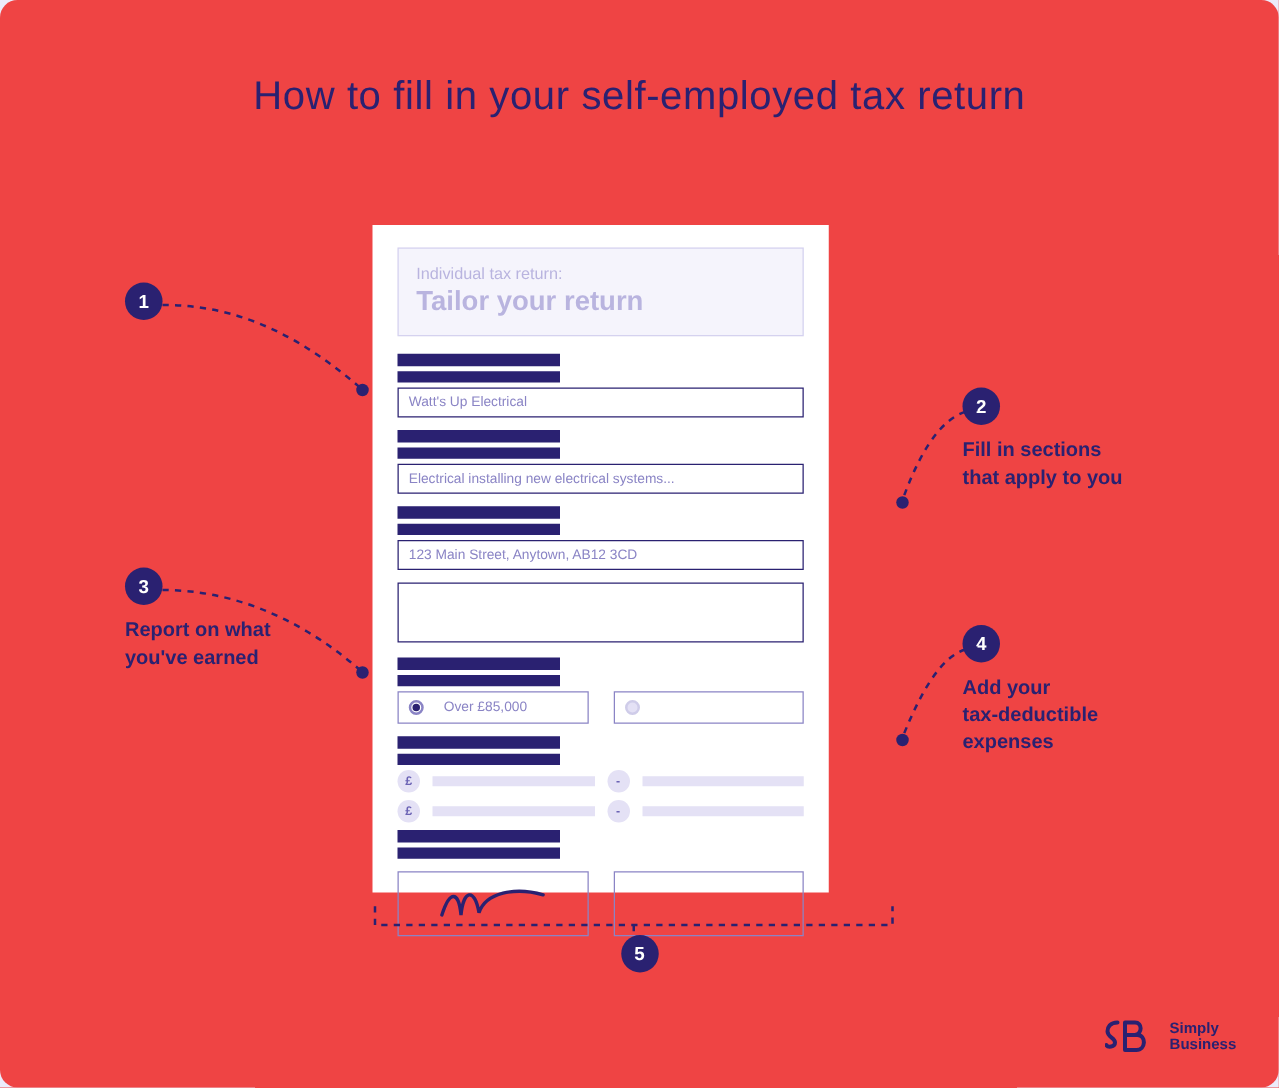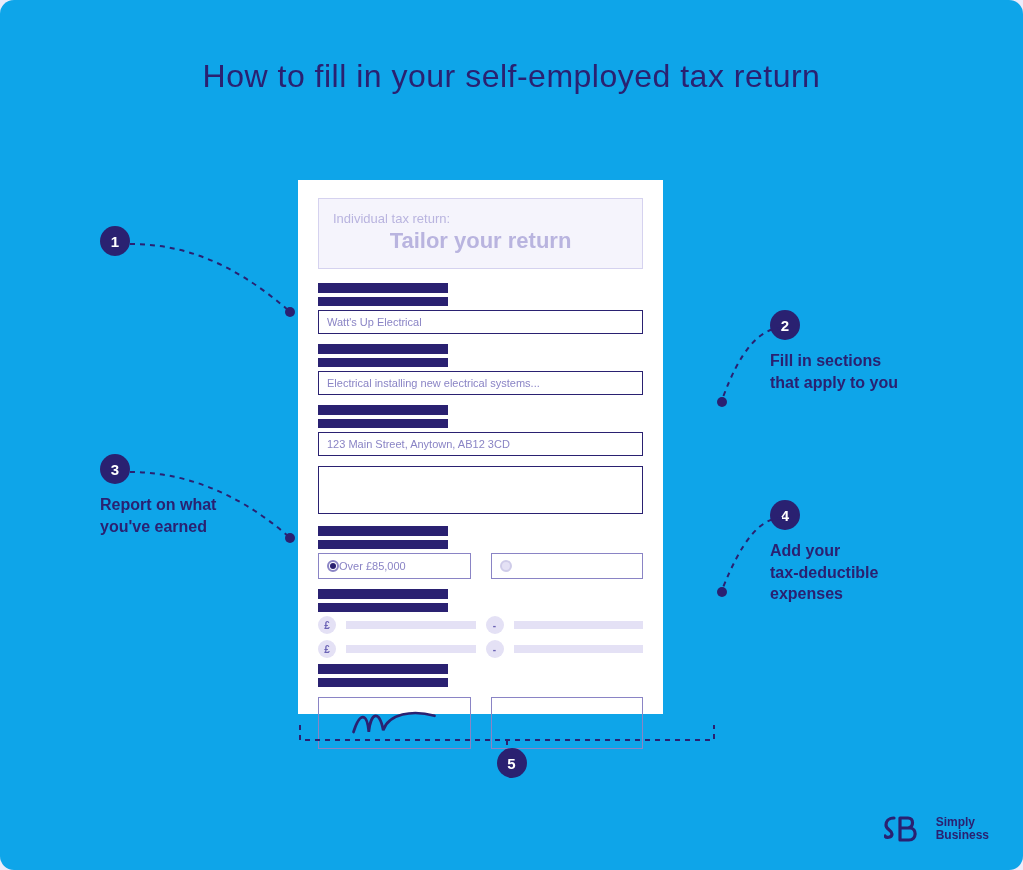--- a/index.html
+++ b/index.html
@@ -5,21 +5,21 @@
   * { box-sizing: border-box; }
   body {
     margin: 0;
     font-family: "Helvetica Neue", Arial, sans-serif;
     background: #ecebfa;
   }
   .canvas {
     position: relative;
     width: 1023px;
     height: 870px;
-    background: #0ea5e9;
+    background: #ef4444;
     border-radius: 14px;
     overflow: hidden;
   }
   .title {
     position: absolute;
     top: 58px;
     left: 0;
     width: 100%;
     text-align: center;
     font-size: 32px;
@@ -46,21 +46,20 @@
   }
   .header-sub {
     font-size: 13px;
     color: #b9b4df;
     margin-bottom: 2px;
   }
   .header-main {
     font-size: 22px;
     font-weight: 600;
     color: #b9b4df;
-    text-align: center;
   }
 
   .dark-bar {
     height: 10px;
     background: #2a2171;
     margin-bottom: 4px;
   }
   .dark-bar.w130 { width: 130px; }
   .dark-bar.space-top { margin-top: 4px; }
   .dark-bar.thin { height: 9px; }
@@ -82,21 +81,21 @@
   }
 
   .row { display: flex; gap: 20px; margin-bottom: 10px; }
   .radio-box {
     flex: 1;
     border: 1px solid #8a84c5;
     height: 26px;
     display: flex;
     align-items: center;
     padding: 0 8px;
-    gap: 0;
+    gap: 16px;
   }
   .radio-dot {
     width: 12px; height: 12px; border-radius: 50%;
     border: 2px solid #8a84c5;
     display: inline-flex;
     align-items: center; justify-content: center;
   }
   .radio-dot.filled .inner {
     width: 6px; height: 6px; border-radius: 50%;
     background: #2a2171;

